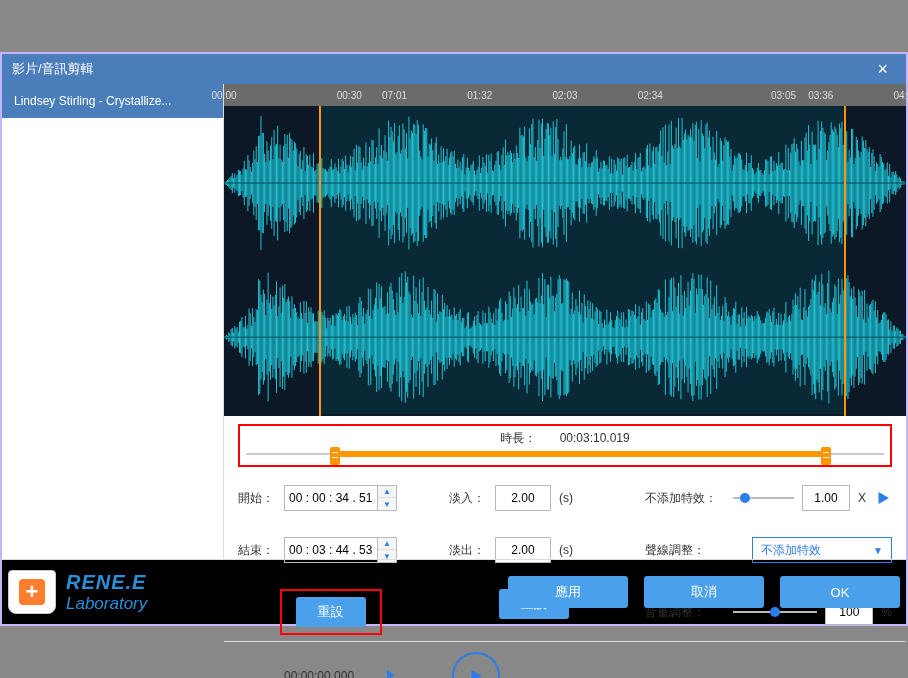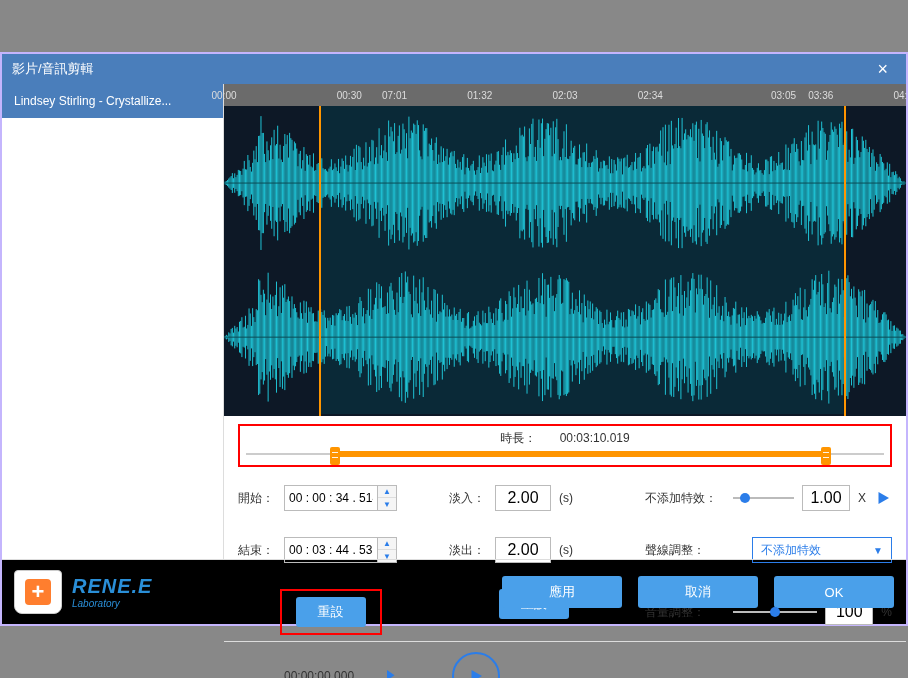--- a/index.html
+++ b/index.html
@@ -29,21 +29,21 @@
 .range-handle::before { top: 5px; } .range-handle::after { top: 10px; }
 .controls { padding: 14px 14px 6px 14px; display: grid; grid-template-columns: 185px 170px 1fr; column-gap: 18px; row-gap: 18px; font-size: 12px; color: #333; gap: 26px; }
 .ctrl-row { display: flex; align-items: center; gap: 8px; }
 .lbl { width: 38px; }
 .lbl-wide { width: 80px; }
 .spinner { display: flex; align-items: center; border: 1px solid #bbb; height: 26px; }
 .spinner input { border: none; width: 92px; text-align: center; font-size: 12px; padding: 0 4px; outline: none; }
 .spin-btns { display: flex; flex-direction: column; border-left: 1px solid #bbb; }
 .spin-btns span { width: 18px; height: 12px; font-size: 8px; color: #2b7de9; display: flex; align-items: center; justify-content: center; background: #f5f5f5; cursor: pointer; }
 .spin-btns span:first-child { border-bottom: 1px solid #ddd; }
-.num-input { border: 1px solid #bbb; height: 26px; width: 56px; text-align: center; font-size: 16px; }
+.num-input { border: 1px solid #bbb; height: 26px; width: 56px; text-align: center; font-size: 12px; }
 .unit { font-size: 12px; }
 .slider-wrap { display: flex; align-items: center; gap: 8px; flex: 1; }
 .slider { position: relative; flex: 1; height: 14px; }
 .slider-track { position: absolute; left: 0; right: 0; top: 6px; height: 2px; background: #bbb; }
 .slider-thumb { position: absolute; top: 2px; width: 10px; height: 10px; border-radius: 50%; background: #2b7de9; transform: translateX(-50%); }
 .select { border: 1px solid #2b7de9; height: 26px; width: 140px; display: flex; align-items: center; justify-content: space-between; padding: 0 8px; font-size: 12px; color: #2b7de9; cursor: pointer; }
 .select .arrow { font-size: 10px; }
 .btn { border: none; color: #fff; font-size: 13px; padding: 6px 22px; border-radius: 3px; cursor: pointer; }
 .btn-blue { background: #4aa0ea; }
 .reset-area { text-align: center; }
@@ -51,27 +51,27 @@
 .playback-bar { border-top: 1px solid #ddd; padding: 10px 14px; display: flex; align-items: center; gap: 30px; }
 .clock-icon { width: 16px; height: 16px; border: 1.5px solid #888; border-radius: 50%; position: relative; }
 .clock-icon::before { content: ''; position: absolute; left: 6px; top: 2px; width: 1.5px; height: 5px; background: #888; }
 .clock-icon::after { content: ''; position: absolute; left: 6px; top: 6px; width: 4px; height: 1.5px; background: #888; }
 .time-text { font-size: 12px; color: #333; }
 .goto-btn { color: #2b7de9; font-size: 16px; cursor: pointer; display: flex; align-items: flex-end; }
 .goto-btn svg { width: 18px; height: 18px; }
 .play-circle { width: 48px; height: 48px; border: 2px solid #2b7de9; border-radius: 50%; display: flex; align-items: center; justify-content: center; cursor: pointer; margin-left: 20px; }
 .play-circle svg { width: 18px; height: 18px; }
 .stop-btn { width: 14px; height: 14px; background: #888; margin-left: 14px; cursor: pointer; }
-.footer { border-top: 1px solid #ddd; padding: 10px 12px; display: flex; align-items: center; justify-content: space-between; }
+.footer { border-top: 1px solid #ddd; padding: 10px 6px; display: flex; align-items: center; justify-content: space-between; }
 .logo { display: flex; align-items: center; gap: 10px; }
 .logo-icon { width: 48px; height: 44px; background: #fff; border: 1px solid #ccc; border-radius: 4px 4px 8px 8px; position: relative; box-shadow: 0 1px 2px rgba(0,0,0,0.1); }
 .logo-icon::before { content: ''; position: absolute; left: 10px; top: 8px; width: 26px; height: 26px; background: #ff7e2e; border-radius: 4px; }
 .logo-icon::after { content: '+'; position: absolute; left: 10px; top: 8px; width: 26px; height: 26px; color: #fff; font-size: 22px; font-weight: bold; display: flex; align-items: center; justify-content: center; }
 .logo-text .brand { font-size: 20px; font-weight: bold; font-style: italic; color: #2a8fd8; letter-spacing: 1px; }
-.logo-text .sub { font-size: 10px; font-style: italic; color: #2a8fd8; }
+.logo-text .sub { font-size: 17px; font-style: italic; color: #2a8fd8; }
 .footer-btns { display: flex; gap: 16px; }
 .footer-btns .btn { width: 120px; padding: 7px 0; }
 .play-small { display: inline-flex; align-items: center; }
 </style>
 </head>
 <body>
 
 <div class="window">
   <div class="titlebar">
     <span>影片/音訊剪輯</span>

